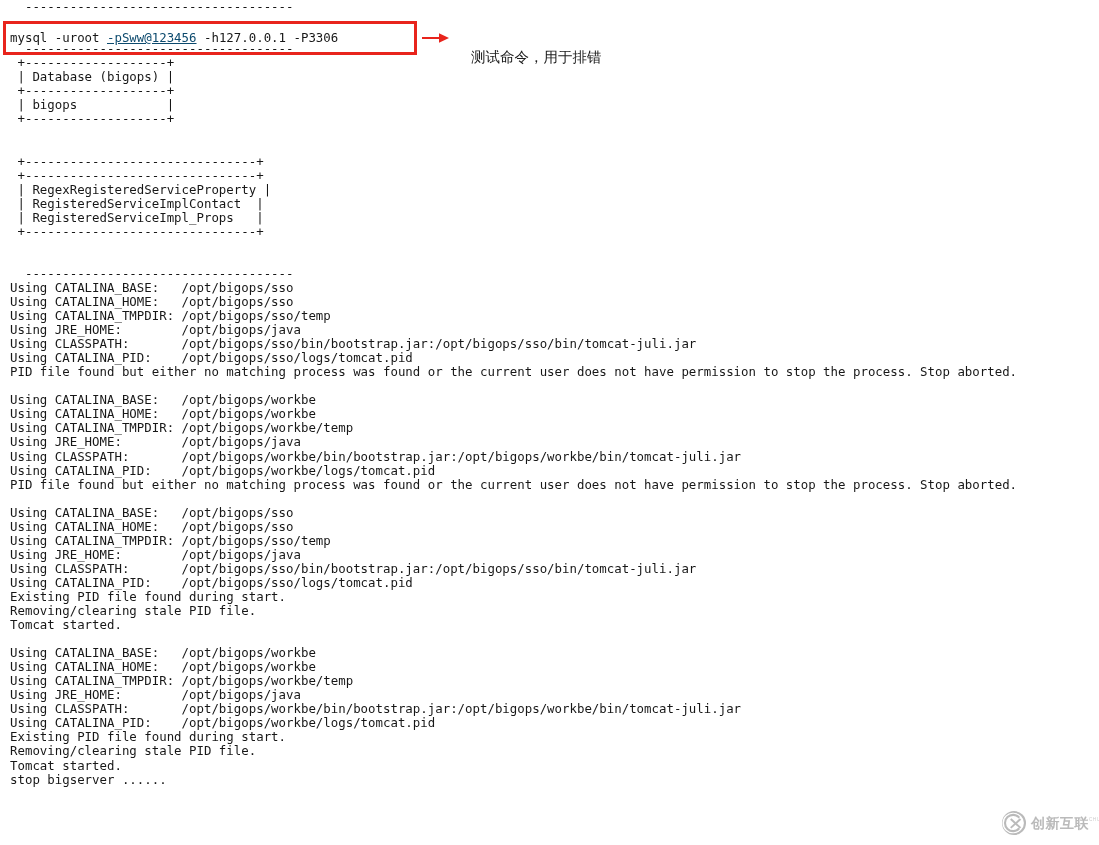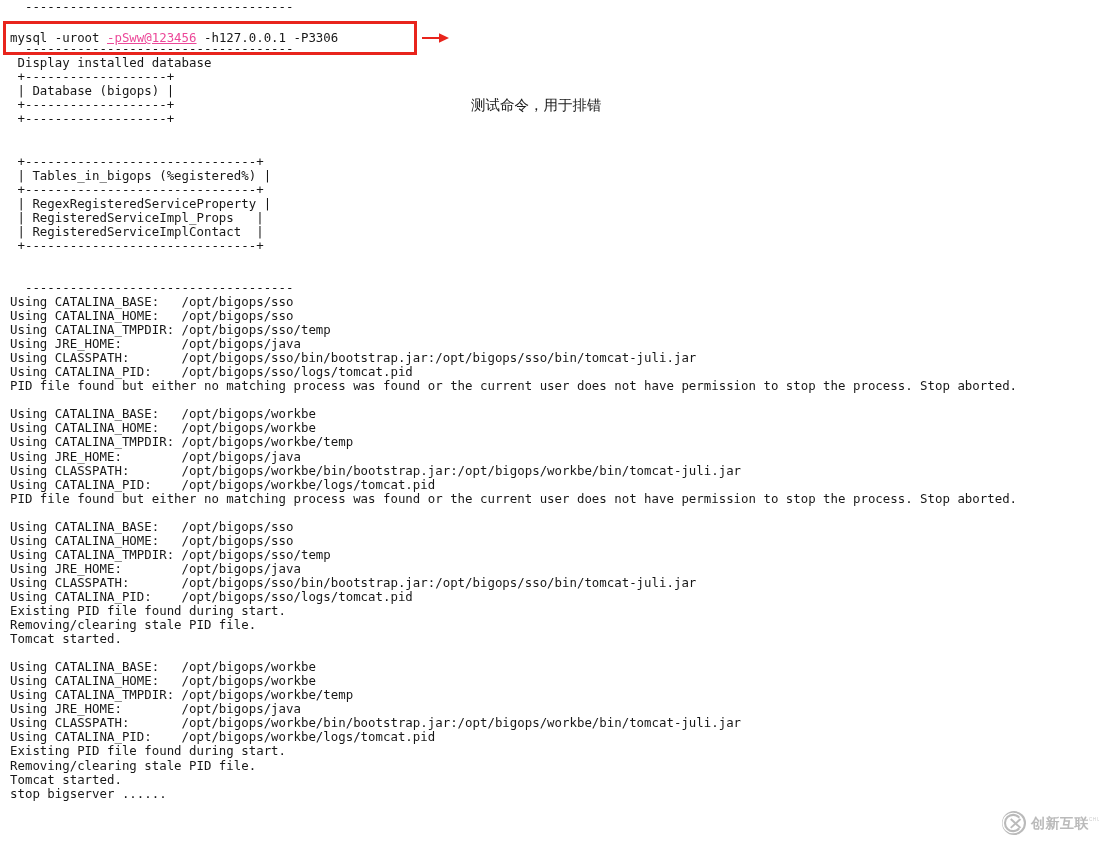--- a/index.html
+++ b/index.html
@@ -47,21 +47,21 @@
     left: 10px;
     top: 31px;
     font-family: "DejaVu Sans Mono", "Liberation Mono", monospace;
     font-size: 12.4px;
     line-height: 14.05px;
     white-space: pre;
     color: #171717;
     z-index: 4;
   }
   .cmd-link {
-    color: #ec4899;
+    color: #0c4a6e;
     text-decoration: underline;
   }
 
   
   .red-box {
     position: absolute;
     left: 3px;
     top: 21px;
     width: 414px;
     height: 34px;
@@ -85,21 +85,20 @@
   .annotation {
     position: absolute;
     left: 471px;
     top: 48px;
     font-family: "DejaVu Sans", "Liberation Sans", sans-serif;
     font-size: 14.5px;
     line-height: 18px;
     color: #1a1a1a;
     white-space: pre;
     z-index: 5;
-    margin-top: 48px;
   }
 
   
   .watermark {
     position: absolute;
     right: 4px;
     bottom: 3px;
     width: 96px;
     height: 38px;
     display: flex;
@@ -141,33 +140,32 @@
 </style>
 </head>
 <body>
 
 <div id="terminal">
   <div id="terminal-lines">
       <div class="line">  ------------------------------------</div>
       <div class="line"></div>
       <div class="line blank"> </div>
       <div class="line">  ------------------------------------</div>
-      <div class="line"> Display installed database</div>
       <div class="line"> +-------------------+</div>
       <div class="line"> | Database (bigops) |</div>
       <div class="line"> +-------------------+</div>
+      <div class="line"> | bigops            |</div>
       <div class="line"> +-------------------+</div>
       <div class="line blank"> </div>
       <div class="line blank"> </div>
       <div class="line"> +-------------------------------+</div>
-      <div class="line"> | Tables_in_bigops (%egistered%) |</div>
       <div class="line"> +-------------------------------+</div>
       <div class="line"> | RegexRegisteredServiceProperty |</div>
+      <div class="line"> | RegisteredServiceImplContact  |</div>
       <div class="line"> | RegisteredServiceImpl_Props   |</div>
-      <div class="line"> | RegisteredServiceImplContact  |</div>
       <div class="line"> +-------------------------------+</div>
       <div class="line blank"> </div>
       <div class="line blank"> </div>
       <div class="line">  ------------------------------------</div>
       <div class="line">Using CATALINA_BASE:   /opt/bigops/sso</div>
       <div class="line">Using CATALINA_HOME:   /opt/bigops/sso</div>
       <div class="line">Using CATALINA_TMPDIR: /opt/bigops/sso/temp</div>
       <div class="line">Using JRE_HOME:        /opt/bigops/java</div>
       <div class="line">Using CLASSPATH:       /opt/bigops/sso/bin/bootstrap.jar:/opt/bigops/sso/bin/tomcat-juli.jar</div>
       <div class="line">Using CATALINA_PID:    /opt/bigops/sso/logs/tomcat.pid</div>

